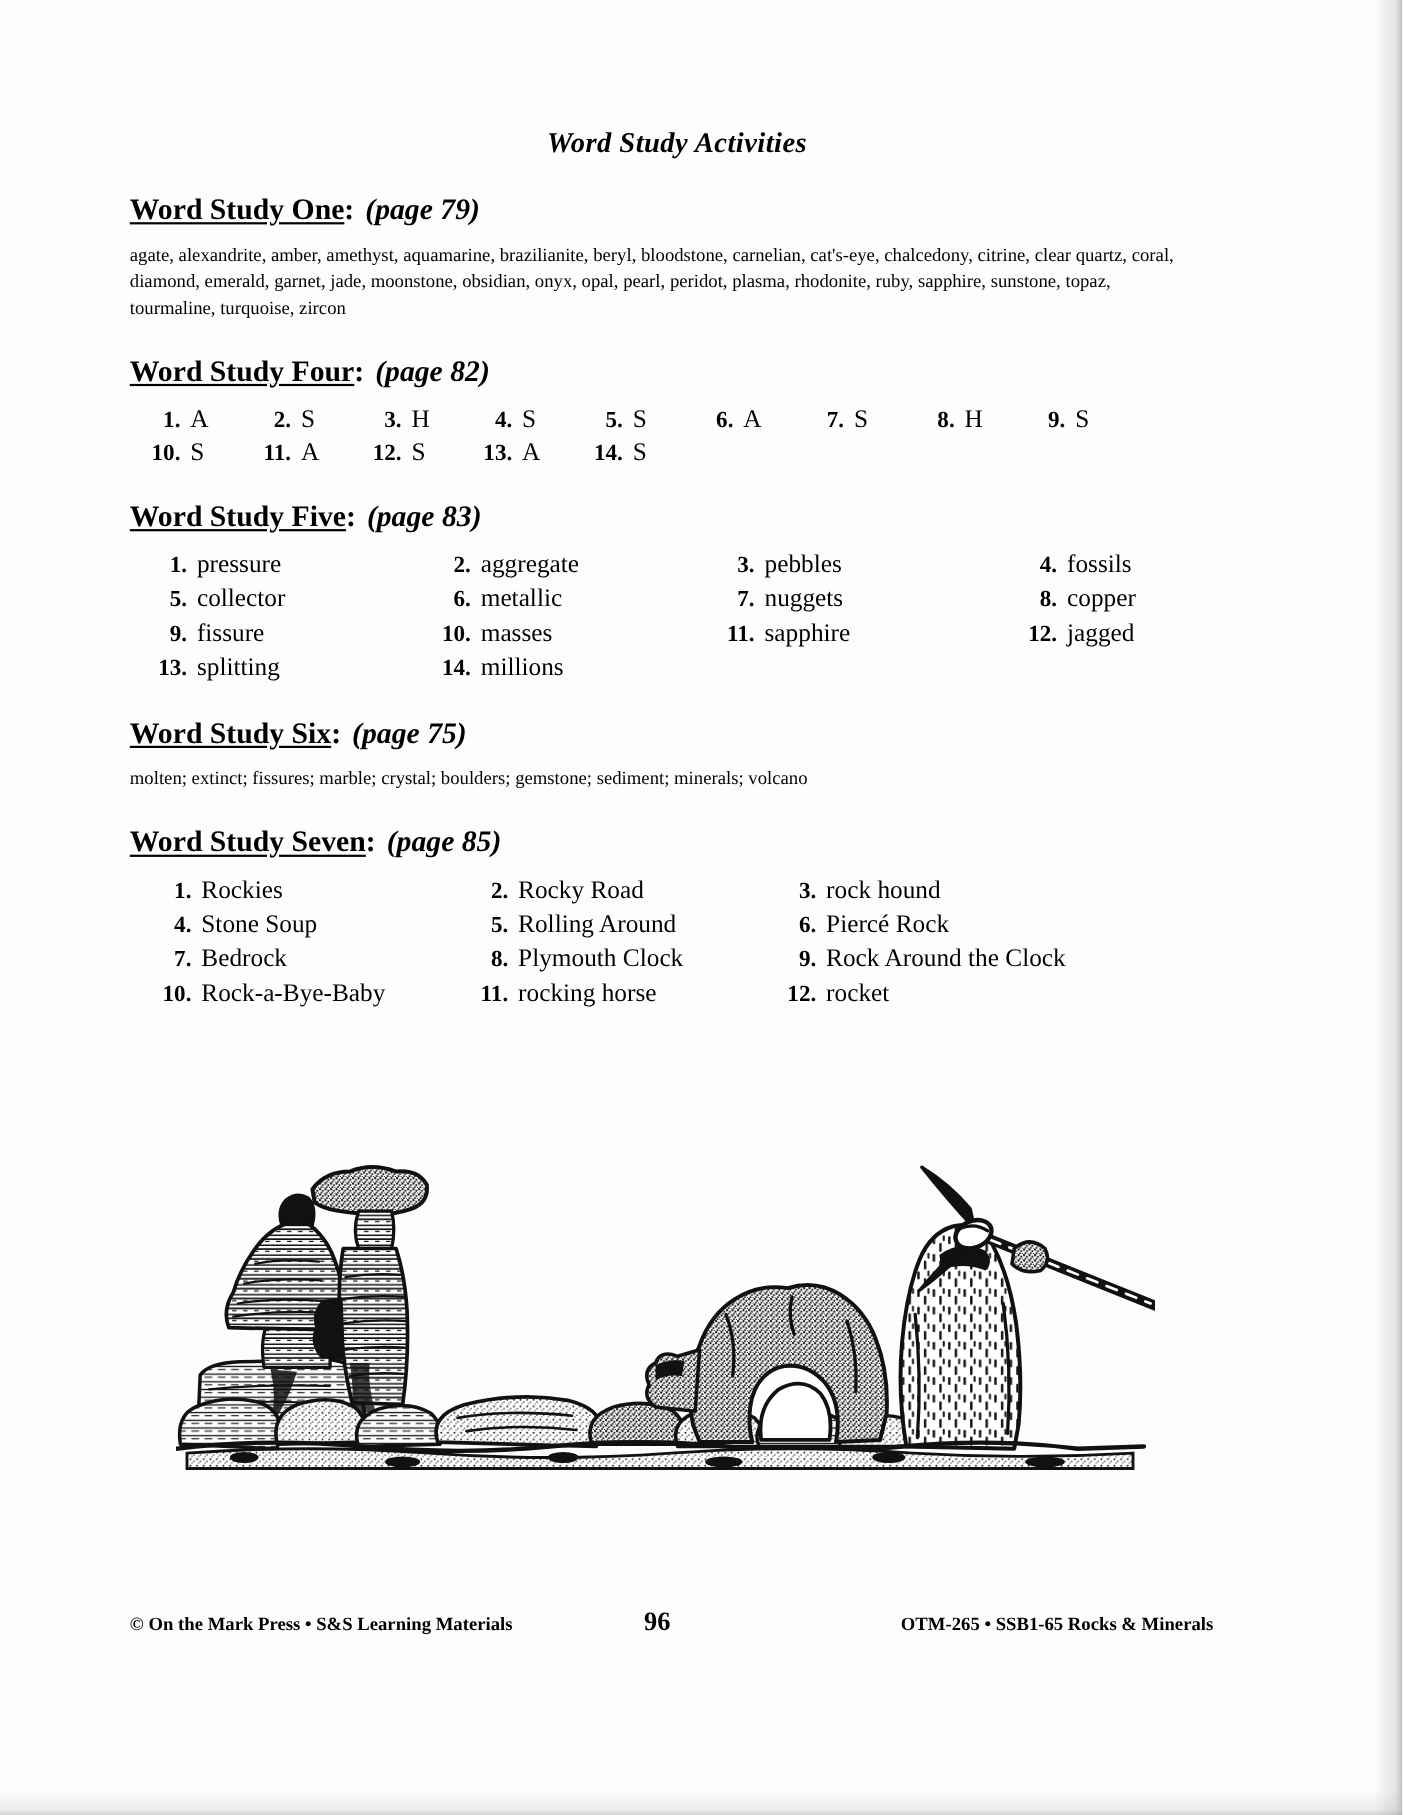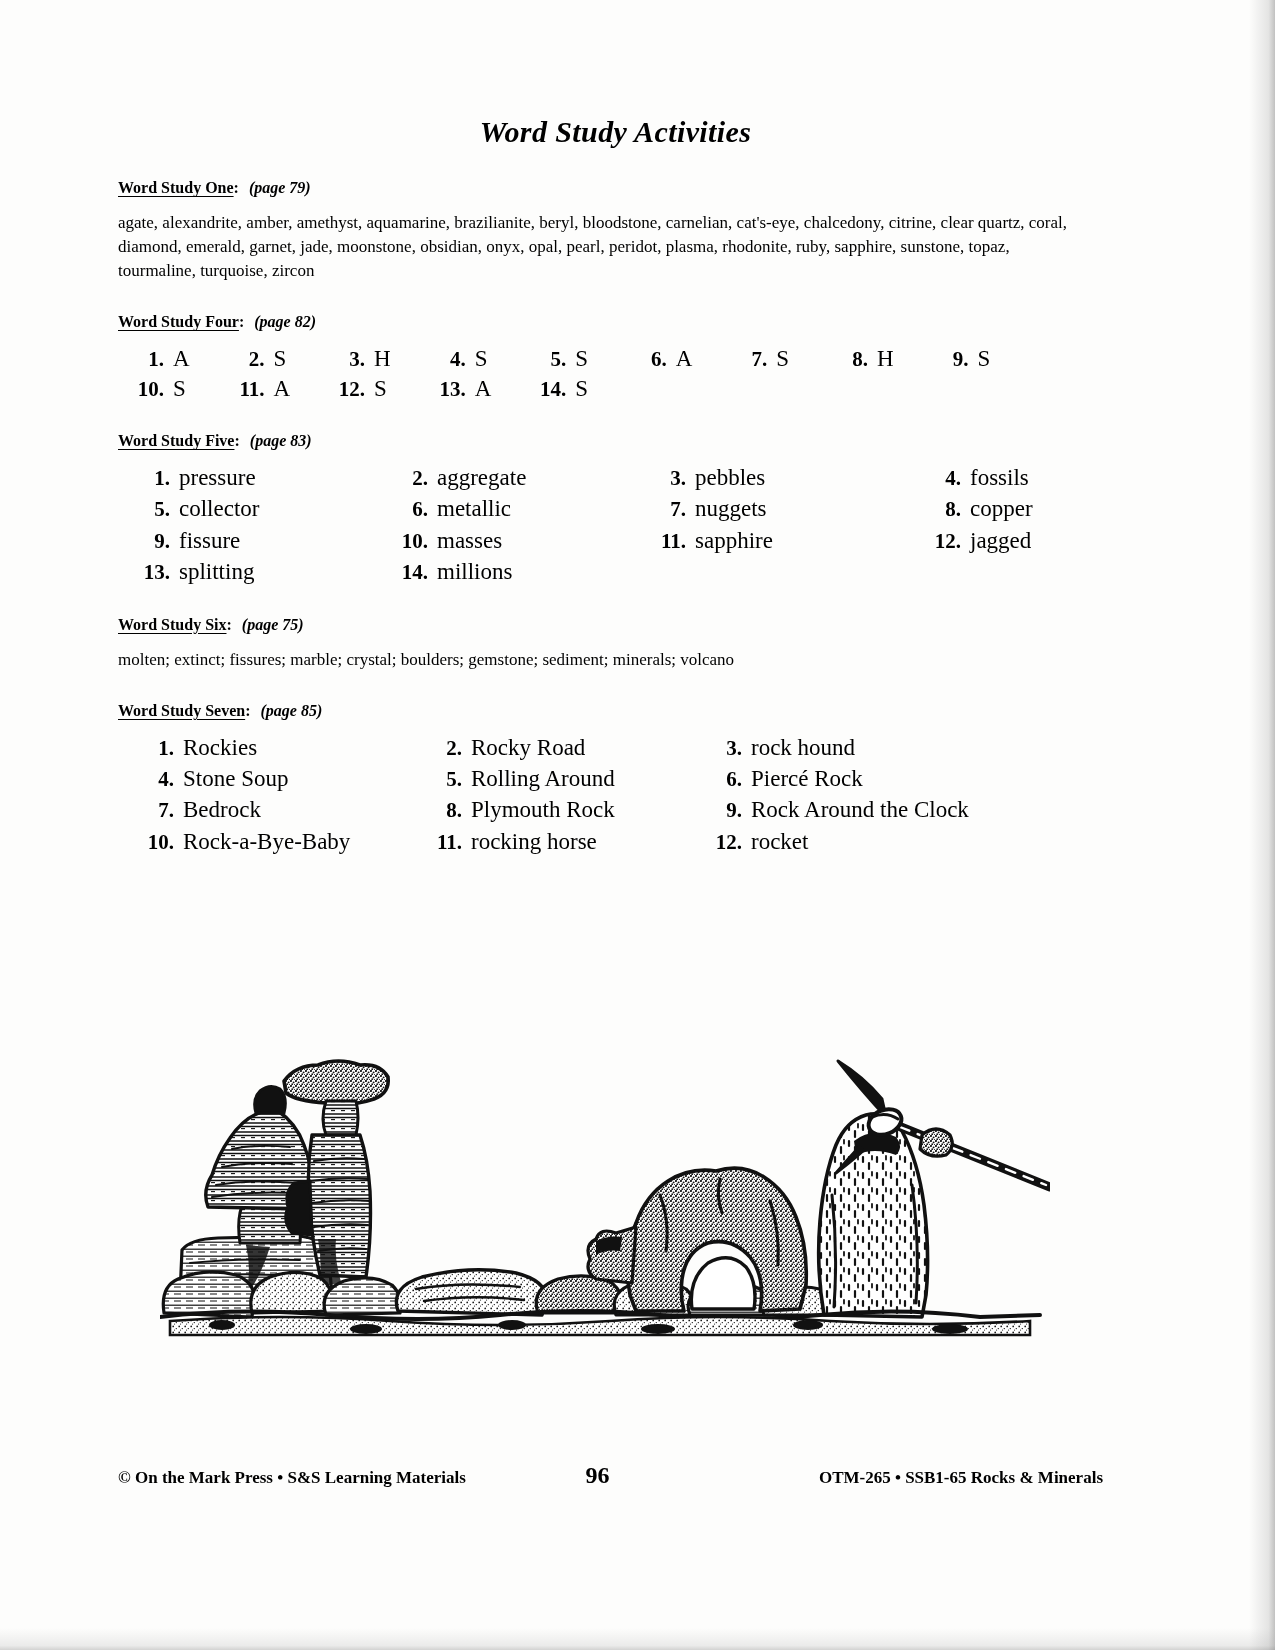--- a/index.html
+++ b/index.html
@@ -39,33 +39,33 @@
   }
   .content {
     position: absolute;
     left: 118px;
     top: 0;
     width: 975px;
   }
 
   .doc-title {
     text-align: center;
-    font-size: 30px;
+    font-size: 26px;
     font-weight: bold;
     font-style: italic;
     letter-spacing: 0.4px;
     padding-top: 115px;
     margin-left: 20px;
   }
 
   .section {
     margin-top: 30px;
   }
   .section-heading {
-    font-size: 16px;
+    font-size: 27px;
     margin-bottom: 4px;
     white-space: nowrap;
   }
   .section-heading .sh-label {
     font-weight: bold;
     text-decoration: underline;
     text-underline-offset: 3px;
   }
   .section-heading .sh-colon {
     font-weight: bold;
@@ -343,21 +343,21 @@
         <div class="ans-item">
             <span class="ans-num">6.</span>
             <span class="ans-val">Piercé Rock</span>
           </div>
         <div class="ans-item">
             <span class="ans-num">7.</span>
             <span class="ans-val">Bedrock</span>
           </div>
         <div class="ans-item">
             <span class="ans-num">8.</span>
-            <span class="ans-val">Plymouth Rock</span>
+            <span class="ans-val">Plymouth Clock</span>
           </div>
         <div class="ans-item">
             <span class="ans-num">9.</span>
             <span class="ans-val">Rock Around the Clock</span>
           </div>
         <div class="ans-item">
             <span class="ans-num">10.</span>
             <span class="ans-val">Rock-a-Bye-Baby</span>
           </div>
         <div class="ans-item">

